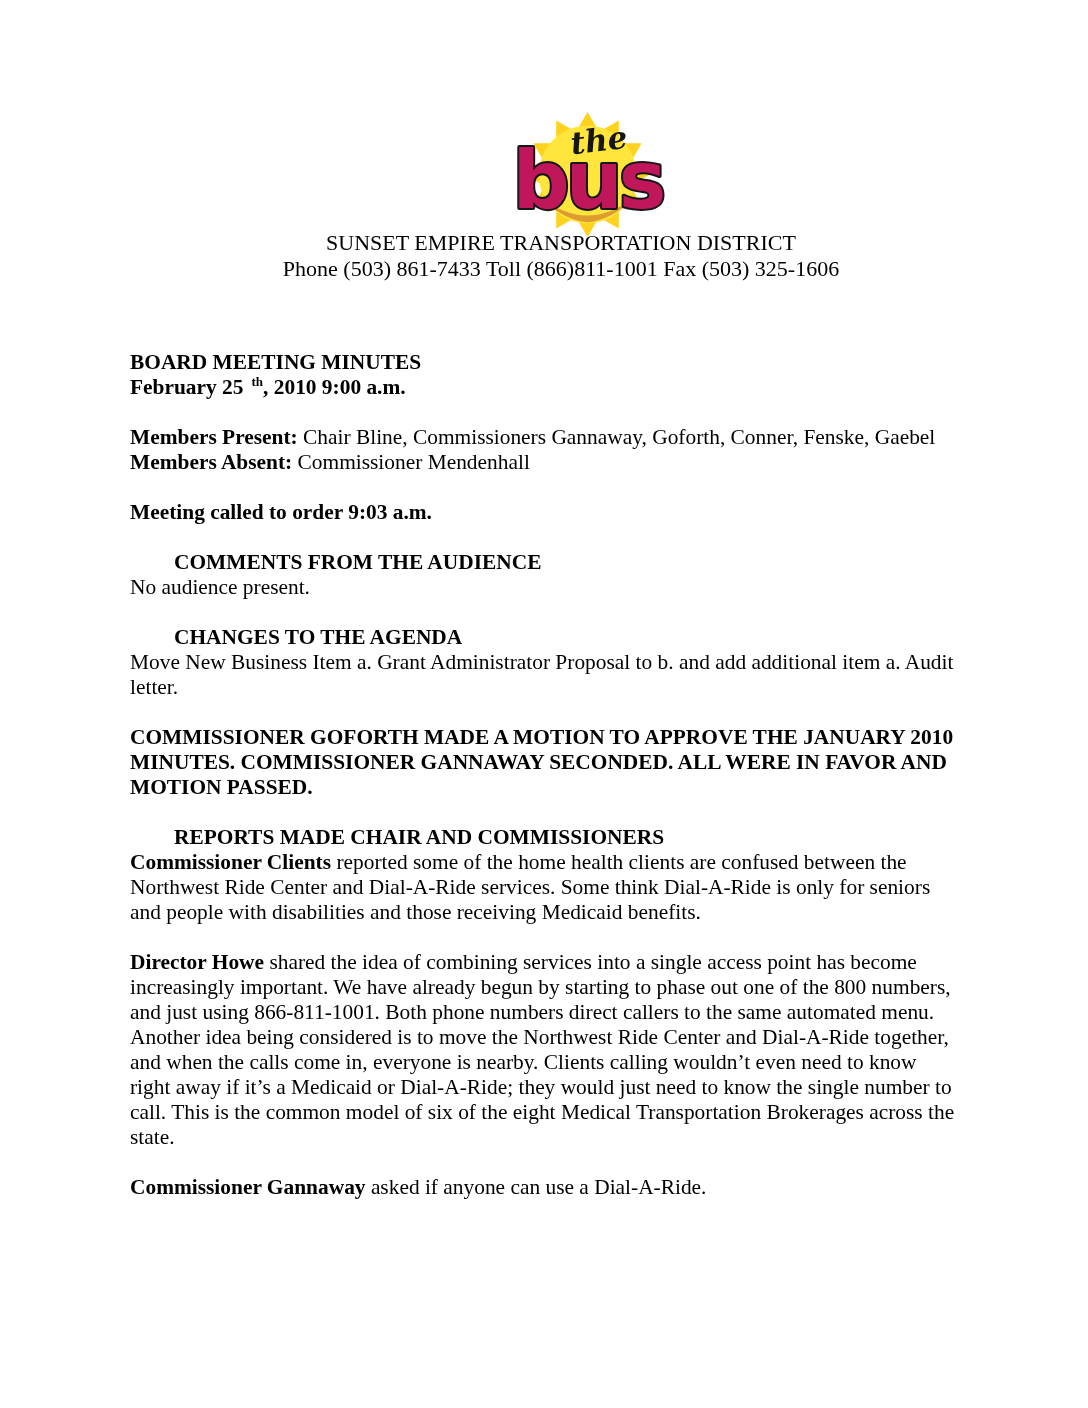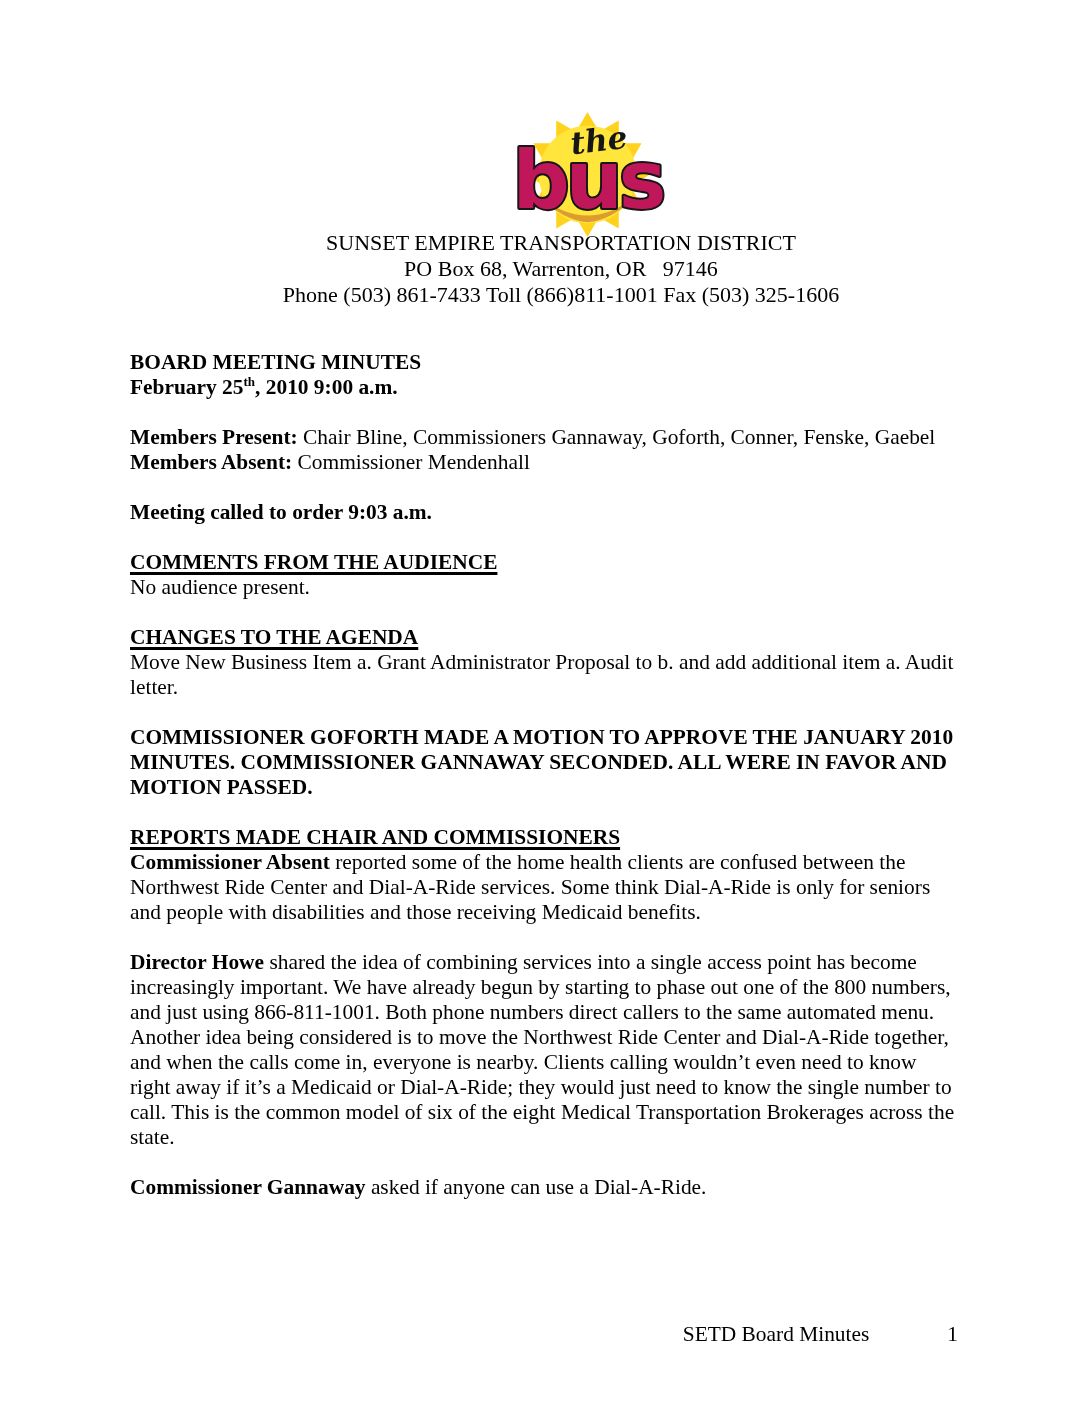--- a/index.html
+++ b/index.html
@@ -22,25 +22,25 @@
   .pre { white-space: pre-wrap; }
 
   .body-block {
     position: absolute; top: 350px; left: 130px; width: 832px;
     font-size: 21.4px; line-height: 25px;
   }
   .para { margin: 0 0 25px 0; }
   .bold { font-weight: bold; }
   .heading {
     font-weight: bold;
-    text-decoration: underline;
     text-decoration-thickness: 2.5px;
     text-underline-offset: 3px;
+    margin-left: 44px;
   }
-  sup.ord { font-size: 13px; vertical-align: super; line-height: 0; }
+  sup.ord { font-size: 13px; vertical-align: super; line-height: 0; margin-left: 8px; }
 
   .footer {
     position: absolute; top: 1322px; right: 130px;
     font-size: 21.4px; text-align: right;
   }
   .footer .pageno { display: inline-block; margin-left: 78px; }
 </style>
 </head>
 <body>
 
@@ -64,21 +64,20 @@
       </g>
       <circle cx="105" cy="64" r="50" fill="#FFE53C"></circle>
       <path d="M 58 88 Q 105 124 152 88 Q 131 110 105 113 Q 79 110 58 88 Z" fill="#DD9B30"></path>
       <text x="118" y="40" text-anchor="middle" transform="rotate(-7 118 40)" font-family="DejaVu Serif, serif" font-style="italic" font-weight="bold" font-size="32" fill="#161616">the</text>
       <text x="105" y="98" text-anchor="middle" font-family="DejaVu Sans, sans-serif" font-weight="bold" font-size="82" letter-spacing="-4" fill="#C0175B" stroke="#161616" stroke-width="4" stroke-linejoin="round" paint-order="stroke">bus</text>
     </svg>
   </div>
 
   <div class="header-block">
     <div>SUNSET EMPIRE TRANSPORTATION DISTRICT</div>
-    <div class="pre">PO Box 68, Warrenton, OR   97146</div>
     <div>Phone (503) 861-7433 Toll (866)811-1001 Fax (503) 325-1606</div>
   </div>
 
   <div class="body-block">
 
     <div class="para">
       <div class="bold">BOARD MEETING MINUTES</div>
       <div class="bold"><span>February 25</span><sup class="ord">th</sup><span>, 2010 9:00 a.m.</span></div>
     </div>
 
@@ -98,26 +97,23 @@
       <div><span class="heading">CHANGES TO THE AGENDA</span></div>
       <div>Move New Business Item a. Grant Administrator Proposal to b. and add additional item a. Audit letter.</div>
     </div>
 
     <div class="para">
       <div class="bold">COMMISSIONER GOFORTH MADE A MOTION TO APPROVE THE JANUARY 2010 MINUTES. COMMISSIONER GANNAWAY SECONDED. ALL WERE IN FAVOR AND MOTION PASSED.</div>
     </div>
 
     <div class="para">
       <div><span class="heading">REPORTS MADE CHAIR AND COMMISSIONERS</span></div>
-      <div><b>Commissioner Absent</b><span> reported some of the home health clients are confused between the Northwest Ride Center and Dial-A-Ride services. Some think Dial-A-Ride is only for seniors and people with disabilities and those receiving Medicaid benefits.</span></div>
+      <div><b>Commissioner Clients</b><span> reported some of the home health clients are confused between the Northwest Ride Center and Dial-A-Ride services. Some think Dial-A-Ride is only for seniors and people with disabilities and those receiving Medicaid benefits.</span></div>
     </div>
 
     <div class="para"><b>Director Howe</b><span> shared the idea of combining services into a single access point has become increasingly important. We have already begun by starting to phase out one of the 800 numbers, and just using 866-811-1001. Both phone numbers direct callers to the same automated menu. Another idea being considered is to move the Northwest Ride Center and Dial-A-Ride together, and when the calls come in, everyone is nearby. Clients calling wouldn’t even need to know right away if it’s a Medicaid or Dial-A-Ride; they would just need to know the single number to call. This is the common model of six of the eight Medical Transportation Brokerages across the state.</span></div>
 
     <div class="para"><b>Commissioner Gannaway</b><span> asked if anyone can use a Dial-A-Ride.</span></div>
 
   </div>
 
-  <div class="footer">
-    <span>SETD Board Minutes</span><span class="pageno">1</span>
-  </div>
 
 </div>
 
 </body></html>

